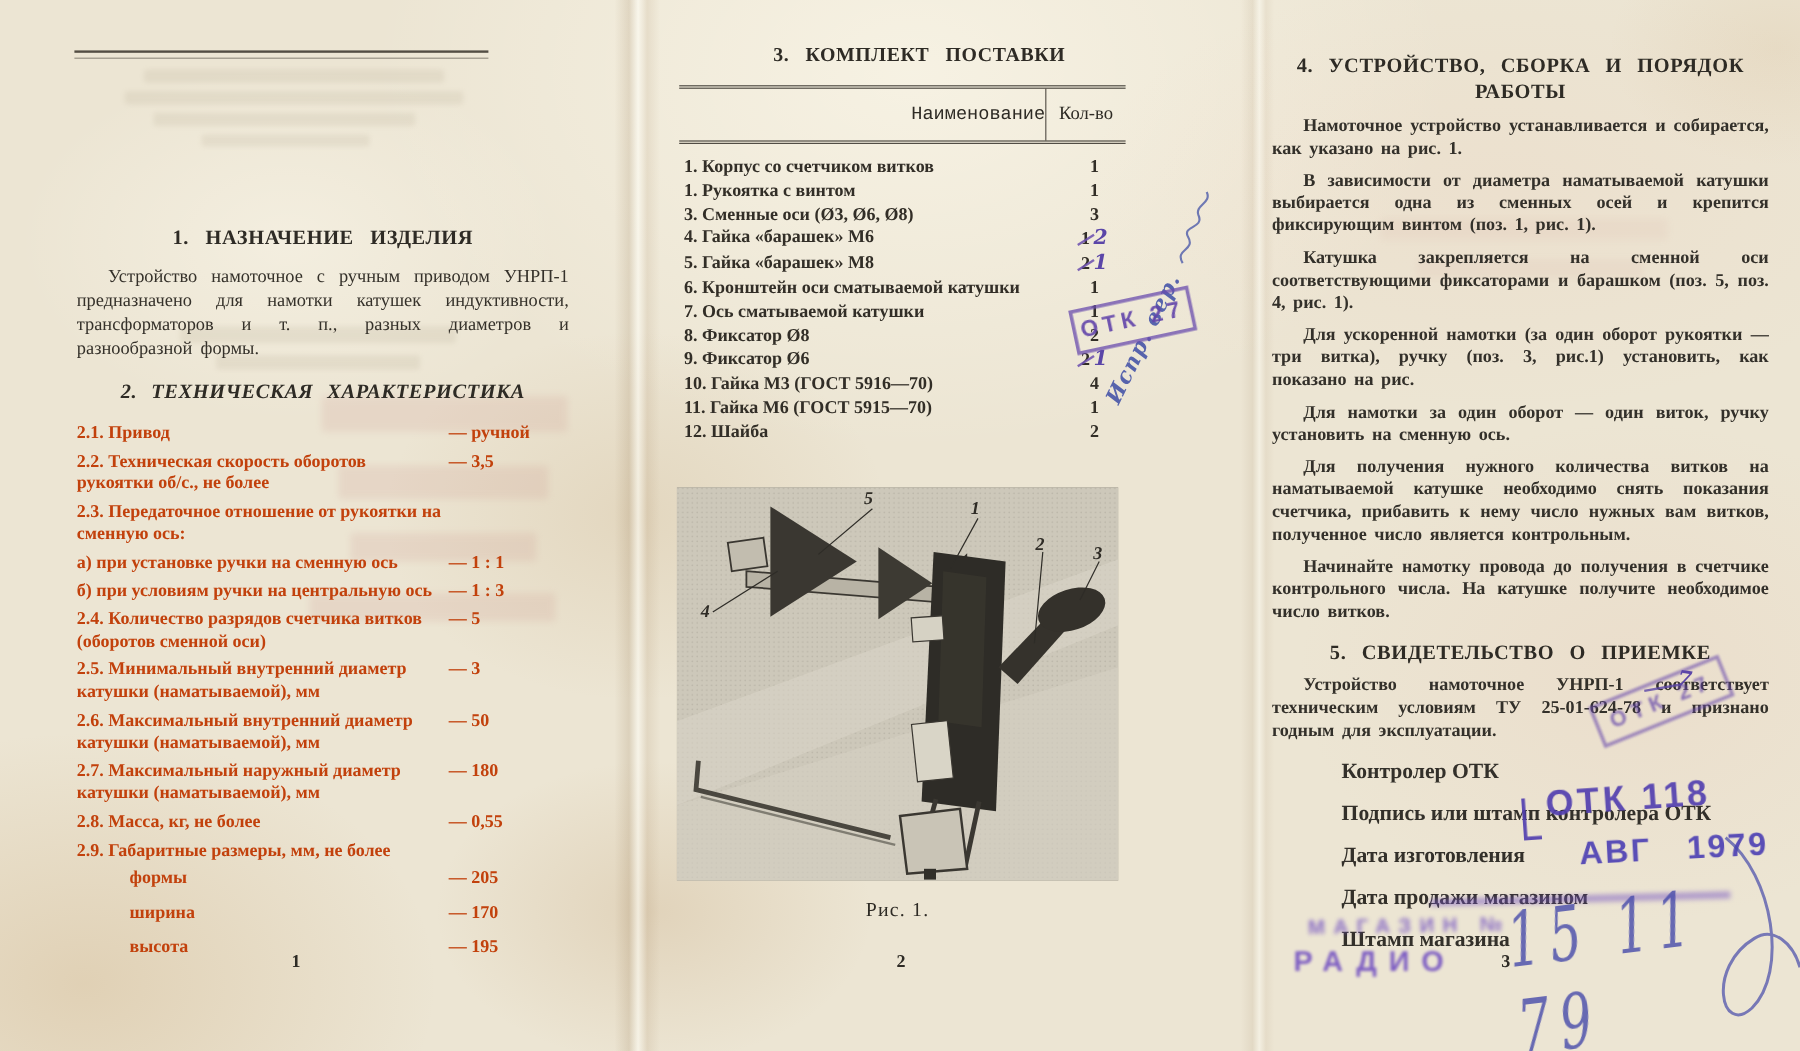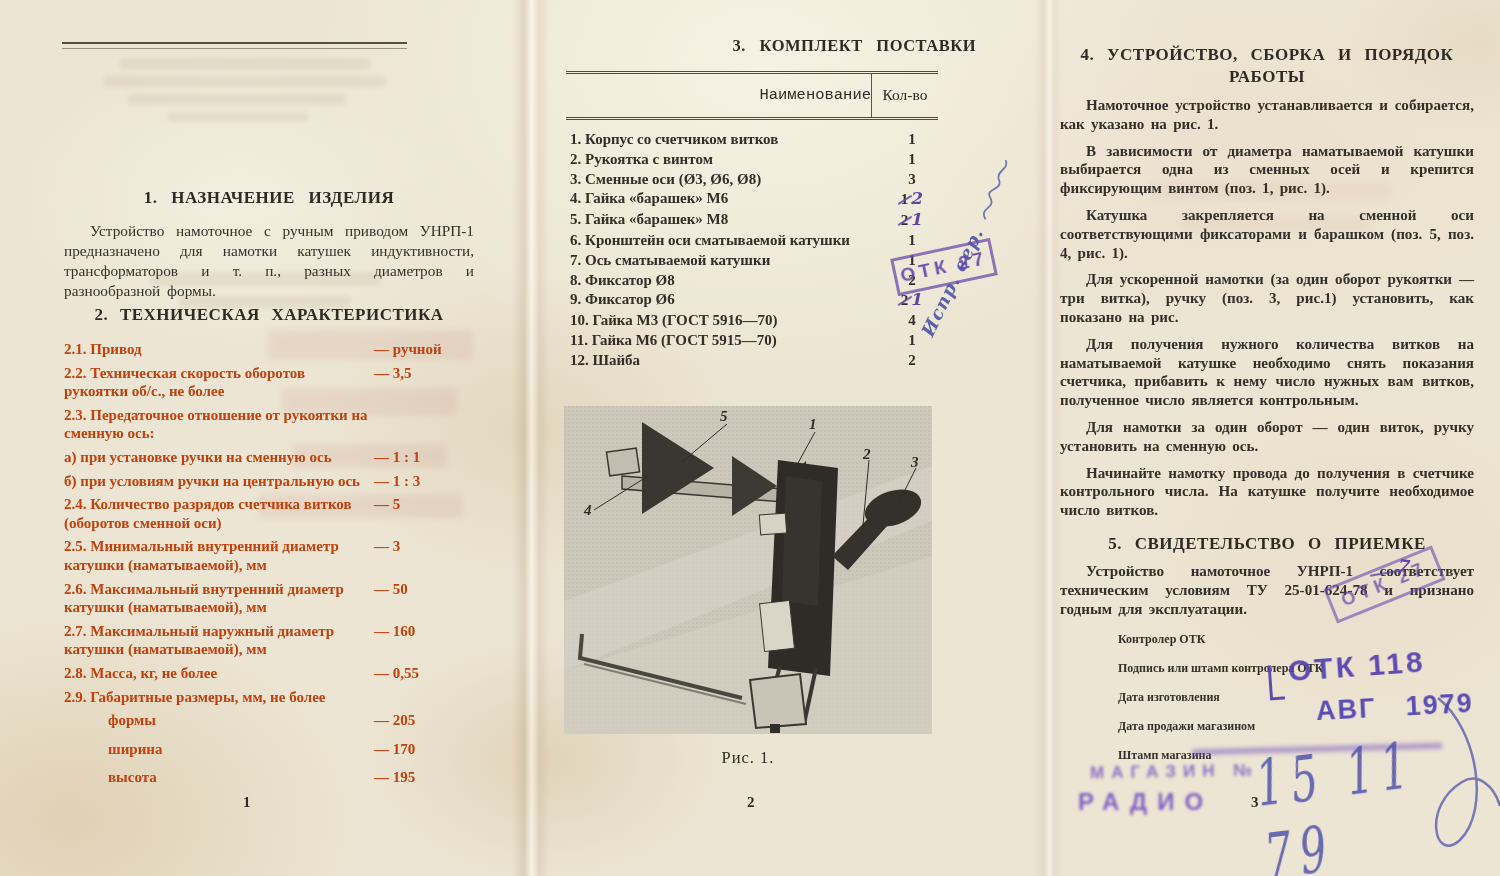--- a/index.html
+++ b/index.html
@@ -22,34 +22,34 @@
      rgba(140,110,70,.10) 35%, rgba(255,255,248,.4) 55%, rgba(150,115,75,.08) 75%, transparent);}
   .ghost{position:absolute;background:#9c8f74;opacity:.13;filter:blur(2.2px);border-radius:2px;}
   .ghost-pink{position:absolute;background:#c88d86;opacity:.16;filter:blur(3px);border-radius:3px;}
   .toprule{position:absolute;left:62px;top:42px;width:345px;height:4px;
      border-top:2px solid rgba(45,40,32,.8);border-bottom:1px solid rgba(45,40,32,.45);}
 
   
   .p-left{position:absolute;left:64px;top:0;width:410px;}
   .sech{font-size:17px;font-weight:bold;text-align:center;letter-spacing:.5px;word-spacing:9px;margin:0;}
   .h1m{margin-top:188px;}
-  .h2m{margin-top:4px;word-spacing:7px;}
+  .h2m{margin-top:16px;word-spacing:7px;font-style:italic;}
   .intro{margin:13px 0 0;font-size:15.3px;line-height:20px;text-align:justify;
          text-indent:26px;word-spacing:3px;font-weight:normal;color:#35312a;}
   .specs{margin-top:15px;}
   .spec{display:flex;align-items:flex-start;margin-bottom:5px;font-weight:bold;
         font-size:15px;line-height:18.6px;color:#c2410c;}
   .spec .lbl{flex:1;padding-right:6px;}
   .spec .val{width:100px;flex:none;}
   .spec.sub .lbl{padding-left:44px;}
   .spec.sub{margin-bottom:10px;}
 
   
   .p-mid{position:absolute;left:556px;top:0;width:420px;}
-  .h3m{margin-top:36px;font-size:16.5px;word-spacing:9px;text-align:right;}
+  .h3m{margin-top:36px;font-size:16.5px;word-spacing:9px;}
   .ptable{margin:15px 0 0 10px;width:372px;border-top:3px double rgba(40,36,30,.8);}
   .thead{display:flex;border-bottom:3px double rgba(40,36,30,.8);font-size:15.5px;}
   .thead .c1{flex:1;text-align:right;padding:12px 0 13px;border-right:1.5px solid rgba(40,36,30,.75);font-family:Liberation Mono, monospace;}
   .thead .c2{width:66px;text-align:center;padding:12px 0 13px;}
   .tbody{padding-top:10px;}
   .trow{display:flex;font-weight:bold;font-size:15px;line-height:19.8px;color:#322e27;gap:16px;}
   .trow .n{flex:1;padding-left:4px;}
   .trow .q{width:52px;text-align:center;position:relative;}
   .pq{position:relative;display:inline-block;}
   .struck .pq::after{content:'';position:absolute;left:-4px;right:-4px;top:45%;height:2.2px;
@@ -74,21 +74,21 @@
   .caption{position:absolute;left:564px;top:748px;width:368px;text-align:center;
       font-size:16.5px;letter-spacing:1px;}
   .pgnum{position:absolute;font-size:15px;font-weight:bold;}
 
   
   .p-right{position:absolute;left:1060px;top:16px;width:414px;}
   .h4m{margin-top:28px;line-height:22px;word-spacing:8px;}
   .p-right p{margin:8px 0 0;text-indent:26px;font-size:15.1px;line-height:18.8px;
       text-align:justify;word-spacing:2.5px;color:#33302a;font-weight:bold;}
   .h5m{margin-top:14px;word-spacing:8px;}
-  .acc{margin:14px 0 0 58px;font-size:12px;font-weight:bold;color:#33302a;}
+  .acc{margin:14px 0 0 58px;font-size:18px;font-weight:bold;color:#33302a;}
   .stamp-text{position:absolute;font-family:"Liberation Sans",sans-serif;font-weight:800;}
   .otk118{left:1268px;top:650px;transform:rotate(-4deg);color:#5340b0;font-size:30px;
       letter-spacing:3px;filter:blur(.5px);opacity:.92;display:flex;align-items:flex-start;}
   .bracket{display:inline-block;width:12px;height:32px;border-left:3px solid #5340b0;
       border-bottom:3px solid #5340b0;margin-right:5px;transform:translateY(10px);}
   .datestamp{left:1316px;top:692px;transform:rotate(-3deg);color:#4b3eb4;font-size:27px;
       letter-spacing:2px;word-spacing:20px;filter:blur(.45px);opacity:.9;}
   .smudge{position:absolute;left:1192px;top:746px;width:250px;height:6px;background:#7352c2;
       filter:blur(2.2px);opacity:.5;transform:rotate(-1.5deg);}
   .shop1{left:1090px;top:762px;color:#7352c2;font-size:17px;letter-spacing:7px;
@@ -159,21 +159,21 @@
       <div class="spec">
           <span class="lbl">2.5. Минимальный внутренний диаметр катушки (наматываемой), мм</span>
           <span class="val">— 3</span>
         </div>
       <div class="spec">
           <span class="lbl">2.6. Максимальный внутренний диаметр катушки (наматываемой), мм</span>
           <span class="val">— 50</span>
         </div>
       <div class="spec">
           <span class="lbl">2.7. Максимальный наружный диаметр катушки (наматываемой), мм</span>
-          <span class="val">— 160</span>
+          <span class="val">— 180</span>
         </div>
       <div class="spec">
           <span class="lbl">2.8. Масса, кг, не более</span>
           <span class="val">— 0,55</span>
         </div>
       <div class="spec">
           <span class="lbl">2.9. Габаритные размеры, мм, не более</span>
           <span class="val"></span>
         </div>
       <div class="spec sub">
@@ -197,21 +197,21 @@
       <div class="thead">
         <span class="c1">Наименование</span>
         <span class="c2">Кол-во</span>
       </div>
       <div class="tbody">
         <div class="trow">
             <span class="n">1. Корпус со счетчиком витков</span>
             <span class="q"><span class="pq">1</span></span>
           </div>
         <div class="trow">
-            <span class="n">2. Рукоятка с винтом</span>
+            <span class="n">1. Рукоятка с винтом</span>
             <span class="q"><span class="pq">1</span></span>
           </div>
         <div class="trow">
             <span class="n">3. Сменные оси (Ø3, Ø6, Ø8)</span>
             <span class="q"><span class="pq">3</span></span>
           </div>
         <div class="trow struck">
             <span class="n">4. Гайка «барашек» М6</span>
             <span class="q"><span class="pq">1</span><span class="hq">2</span></span>
           </div>
@@ -314,22 +314,22 @@
 
   <div class="p-right">
     <h2 class="sech h4m">
       <span>4. УСТРОЙСТВО, СБОРКА И ПОРЯДОК</span><br>
       <span>РАБОТЫ</span>
     </h2>
     <p>Намоточное устройство устанавливается и собирается, как указано на рис. 1.</p>
     <p>В зависимости от диаметра наматываемой катушки выбирается одна из сменных осей и крепится фиксирующим винтом (поз. 1, рис. 1).</p>
     <p>Катушка закрепляется на сменной оси соответствующими фиксаторами и барашком (поз. 5, поз. 4, рис. 1).</p>
     <p>Для ускоренной намотки (за один оборот рукоятки — три витка), ручку (поз. 3, рис.1) установить, как показано на рис.</p>
+    <p>Для намотки за один оборот — один виток, ручку установить на сменную ось.</p>
     <p>Для получения нужного количества витков на наматываемой катушке необходимо снять показания счетчика, прибавить к нему число нужных вам витков, полученное число является контрольным.</p>
-    <p>Для намотки за один оборот — один виток, ручку установить на сменную ось.</p>
     <p>Начинайте намотку провода до получения в счетчике контрольного числа. На катушке получите необходимое число витков.</p>
     <h2 class="sech h5m">5. СВИДЕТЕЛЬСТВО О ПРИЕМКЕ</h2>
     <p>Устройство намоточное УНРП-1 соответствует техническим условиям ТУ 25-01-624-78 и признано годным для эксплуатации.</p>
     <div class="acc">Контролер ОТК</div>
     <div class="acc">Подпись или штамп контролера ОТК</div>
     <div class="acc">Дата изготовления</div>
     <div class="acc">Дата продажи магазином</div>
     <div class="acc">Штамп магазина</div>
   </div>
 

